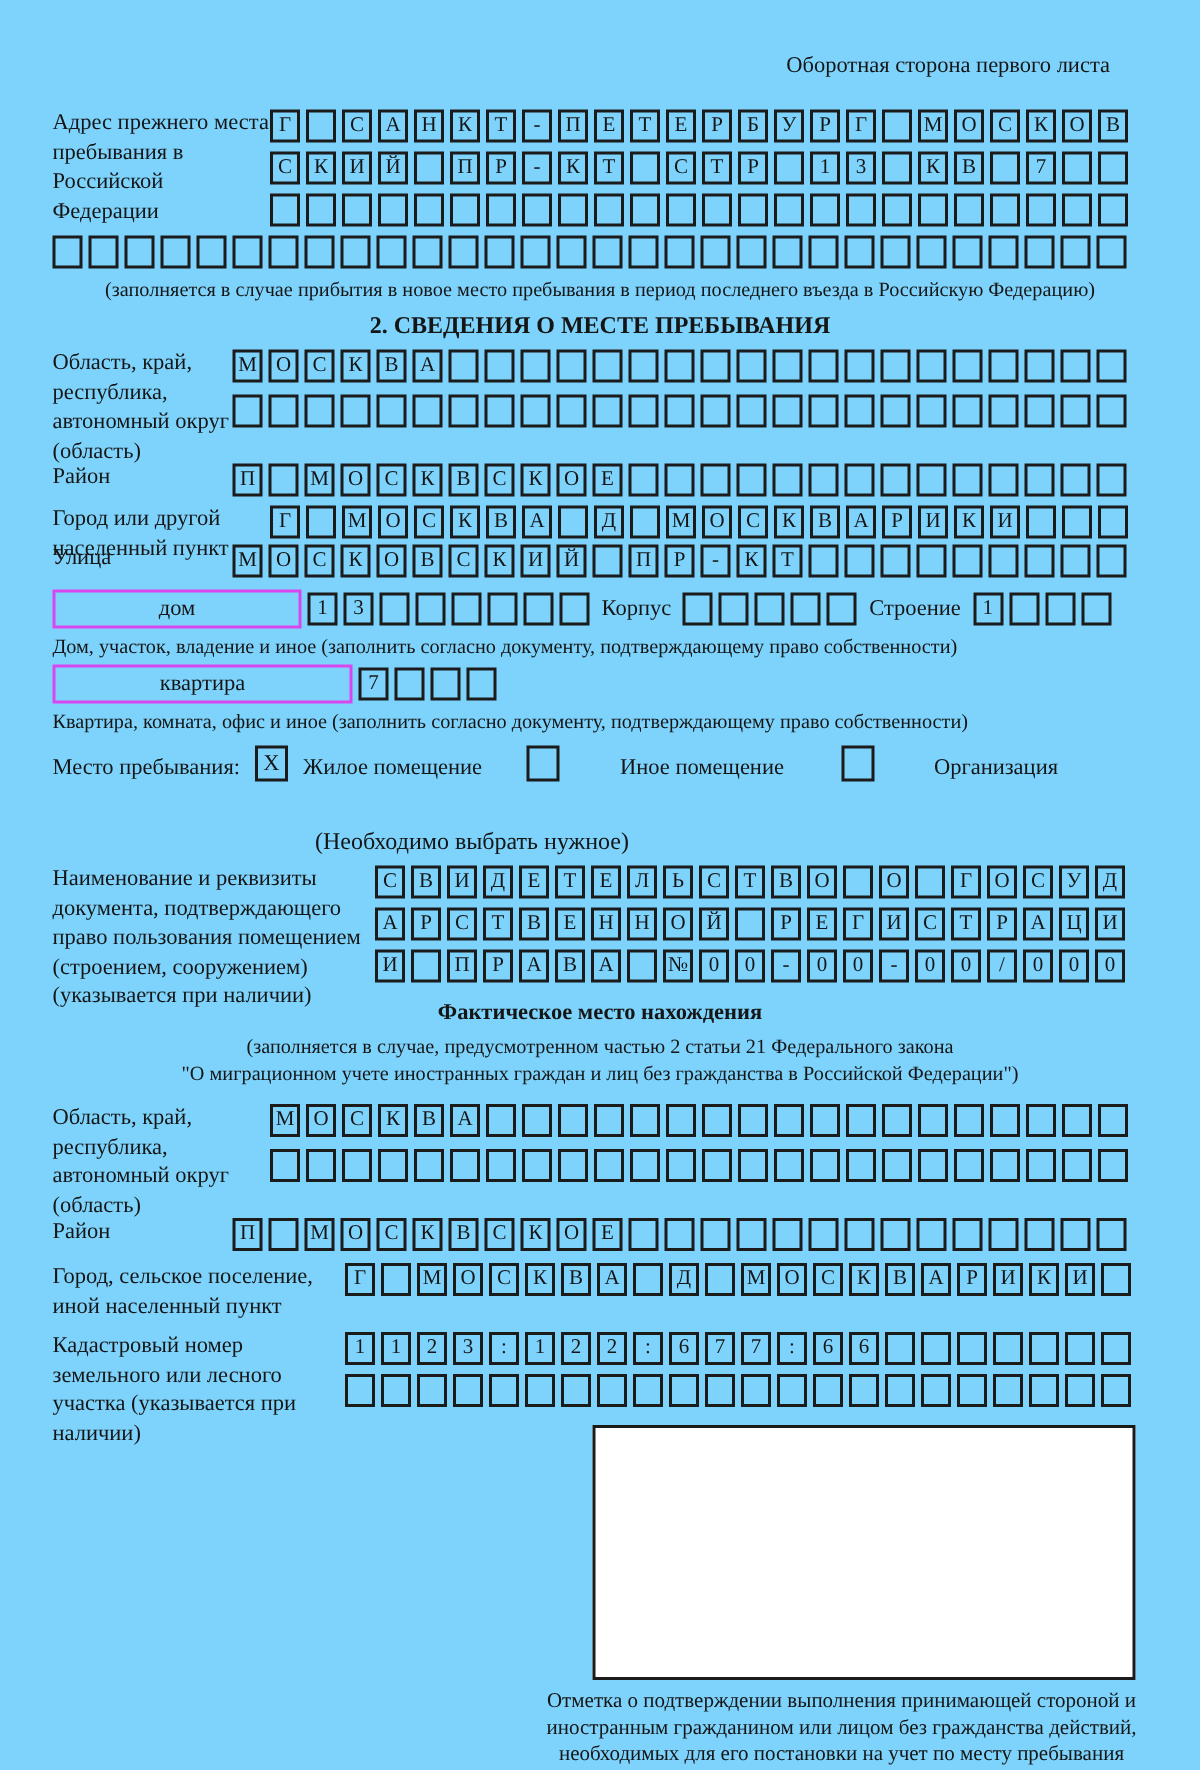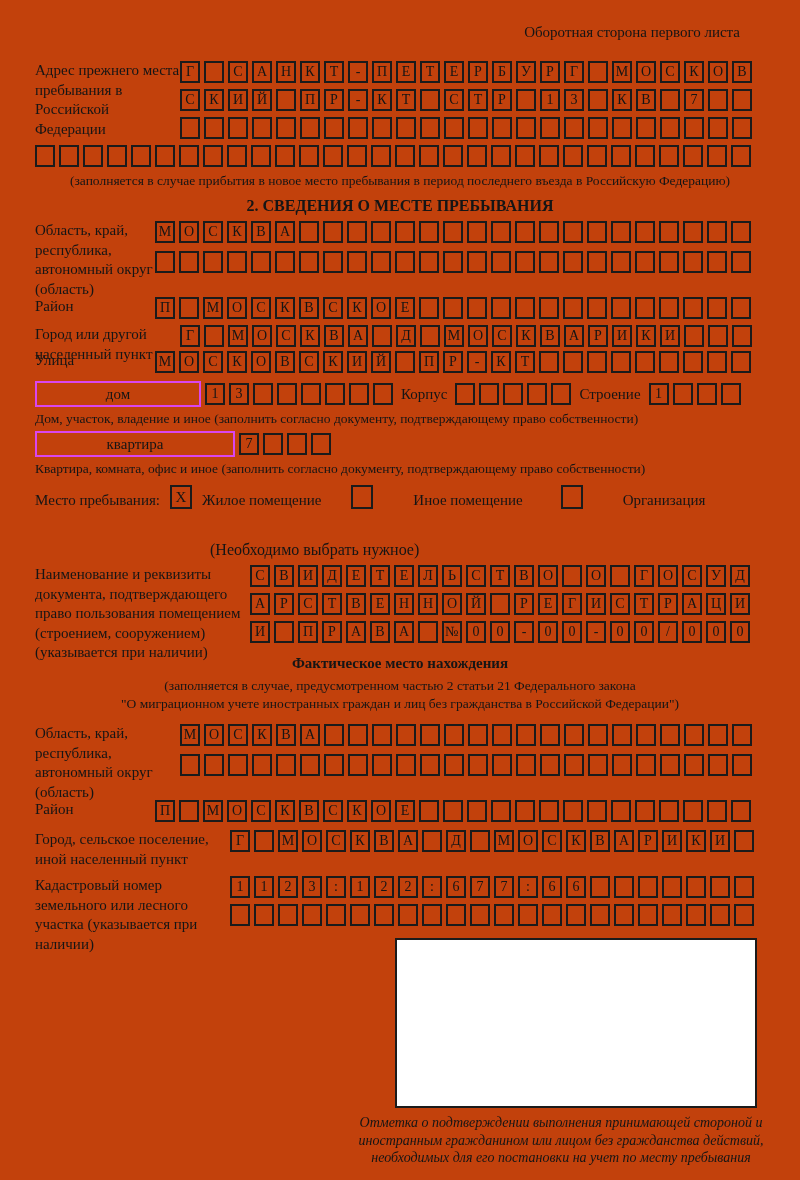--- a/index.html
+++ b/index.html
@@ -1,21 +1,21 @@
 <!DOCTYPE html>
 <html><head>
 <meta charset="utf-8">
 <style>
   html,body{margin:0;padding:0;background:#fff;}
   .page{
     position:relative;
     width:800px;height:1180px;
     box-sizing:border-box;
-    padding:0 35px;
-    background:#c2410c;color:#151515;
+    padding:12px 35px;
+    background:#7dd3fc;color:#151515;
     font-family:"Liberation Serif","DejaVu Serif",serif;
     overflow:hidden;
   }
   .hdr-note{margin-top:24px;padding-right:25px;text-align:right;font-size:15px;}
   .mt2{margin-top:2px;}.mt4{margin-top:4px;}.mt6{margin-top:6px;}.mt8{margin-top:8px;}
   .mt12{margin-top:12px;}.mt20{margin-top:20px;}.mt24{margin-top:24px;}
 
   .rowblock{position:relative;}
   .lbl{position:absolute;left:0;top:0;font-size:15px;line-height:1.3;}
   .w145{width:145px;}.w120{width:118px;}.w195{width:192px;}.w215{width:212px;}
@@ -52,21 +52,21 @@
     border:2px solid #1b1b1b;display:flex;align-items:center;justify-content:center;
     font-size:15px;
   }
   .stay-note{margin-left:175px;font-size:16px;margin-top:32px;}
 
   .fact-title{margin-top:12px;text-align:center;font-weight:bold;font-size:15px;}
   .stamp-box{
     margin-left:360px;width:362px;height:170px;box-sizing:border-box;
     border:2px solid #1b1b1b;background:#fff;
   }
-  .stamp-caption{margin-left:320px;width:412px;text-align:center;font-size:14px;line-height:1.25;margin-top:6px;font-style:italic;}
+  .stamp-caption{margin-left:320px;width:412px;text-align:center;font-size:14px;line-height:1.25;margin-top:6px;}
 </style>
 </head>
 <body>
 
 <div class="page">
 
   <div class="hdr-note">Оборотная сторона первого листа</div>
 
   <section class="mt20">
     <div class="rowblock">

